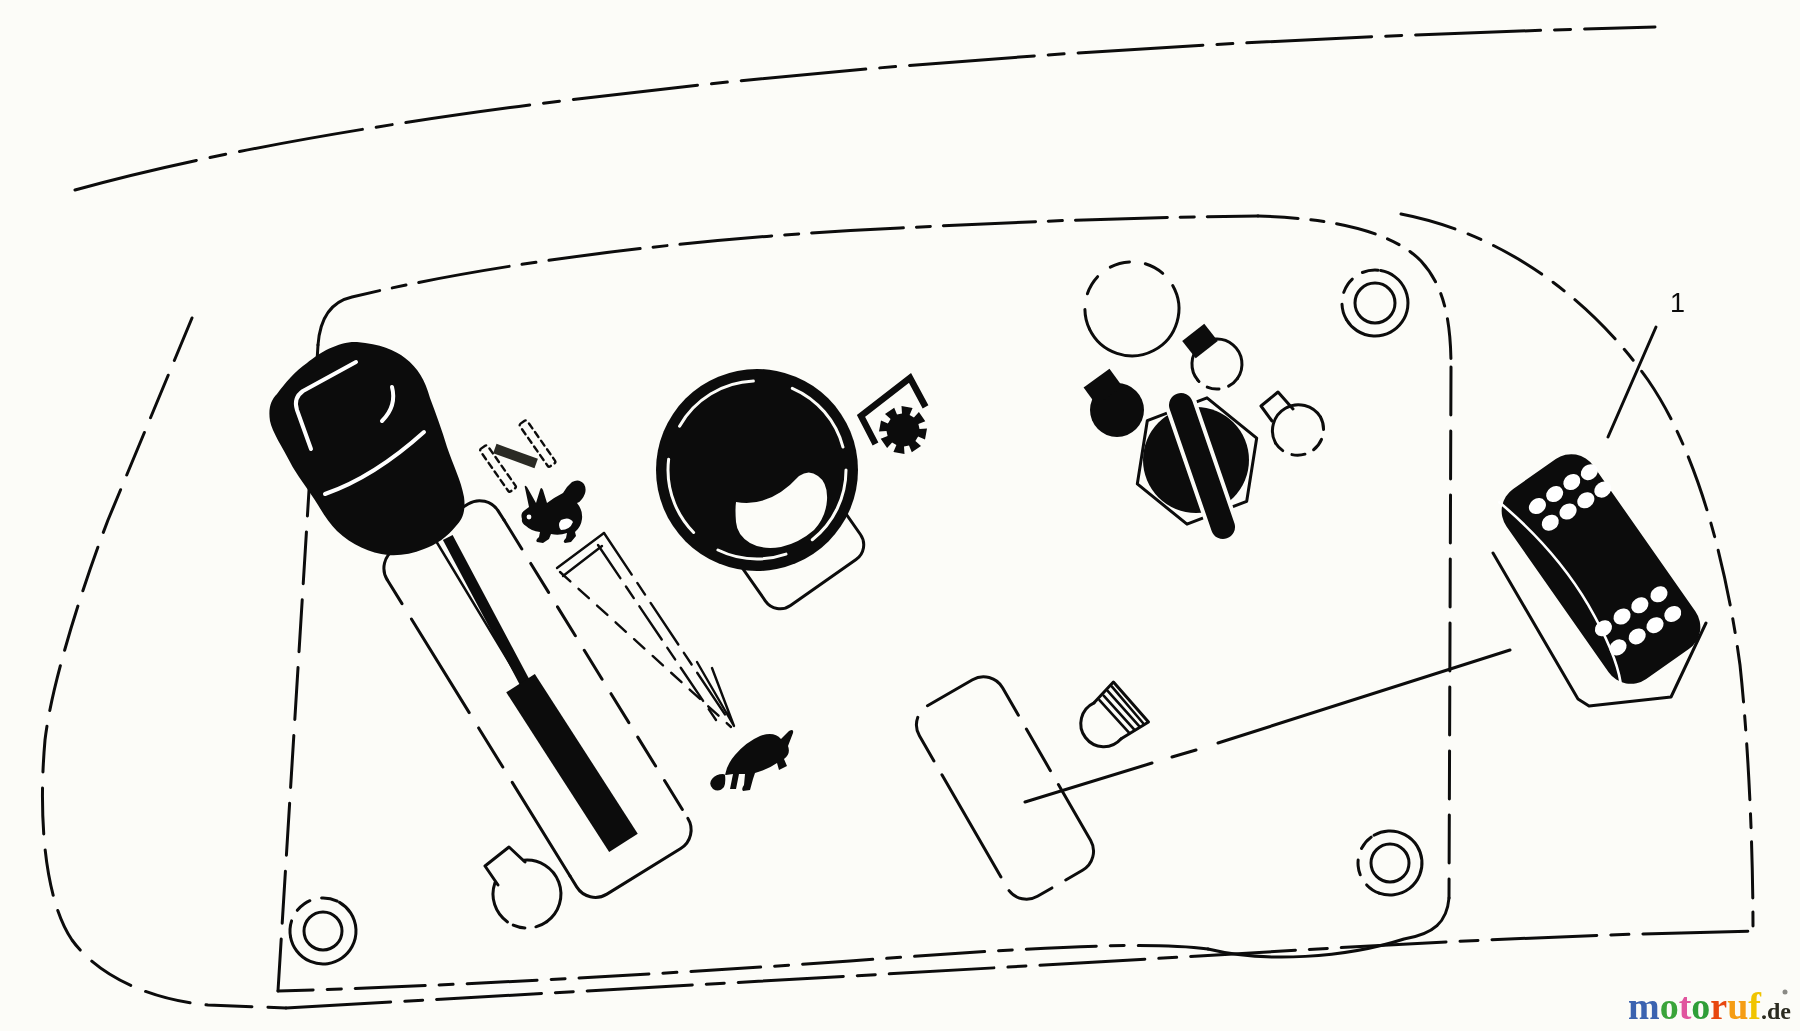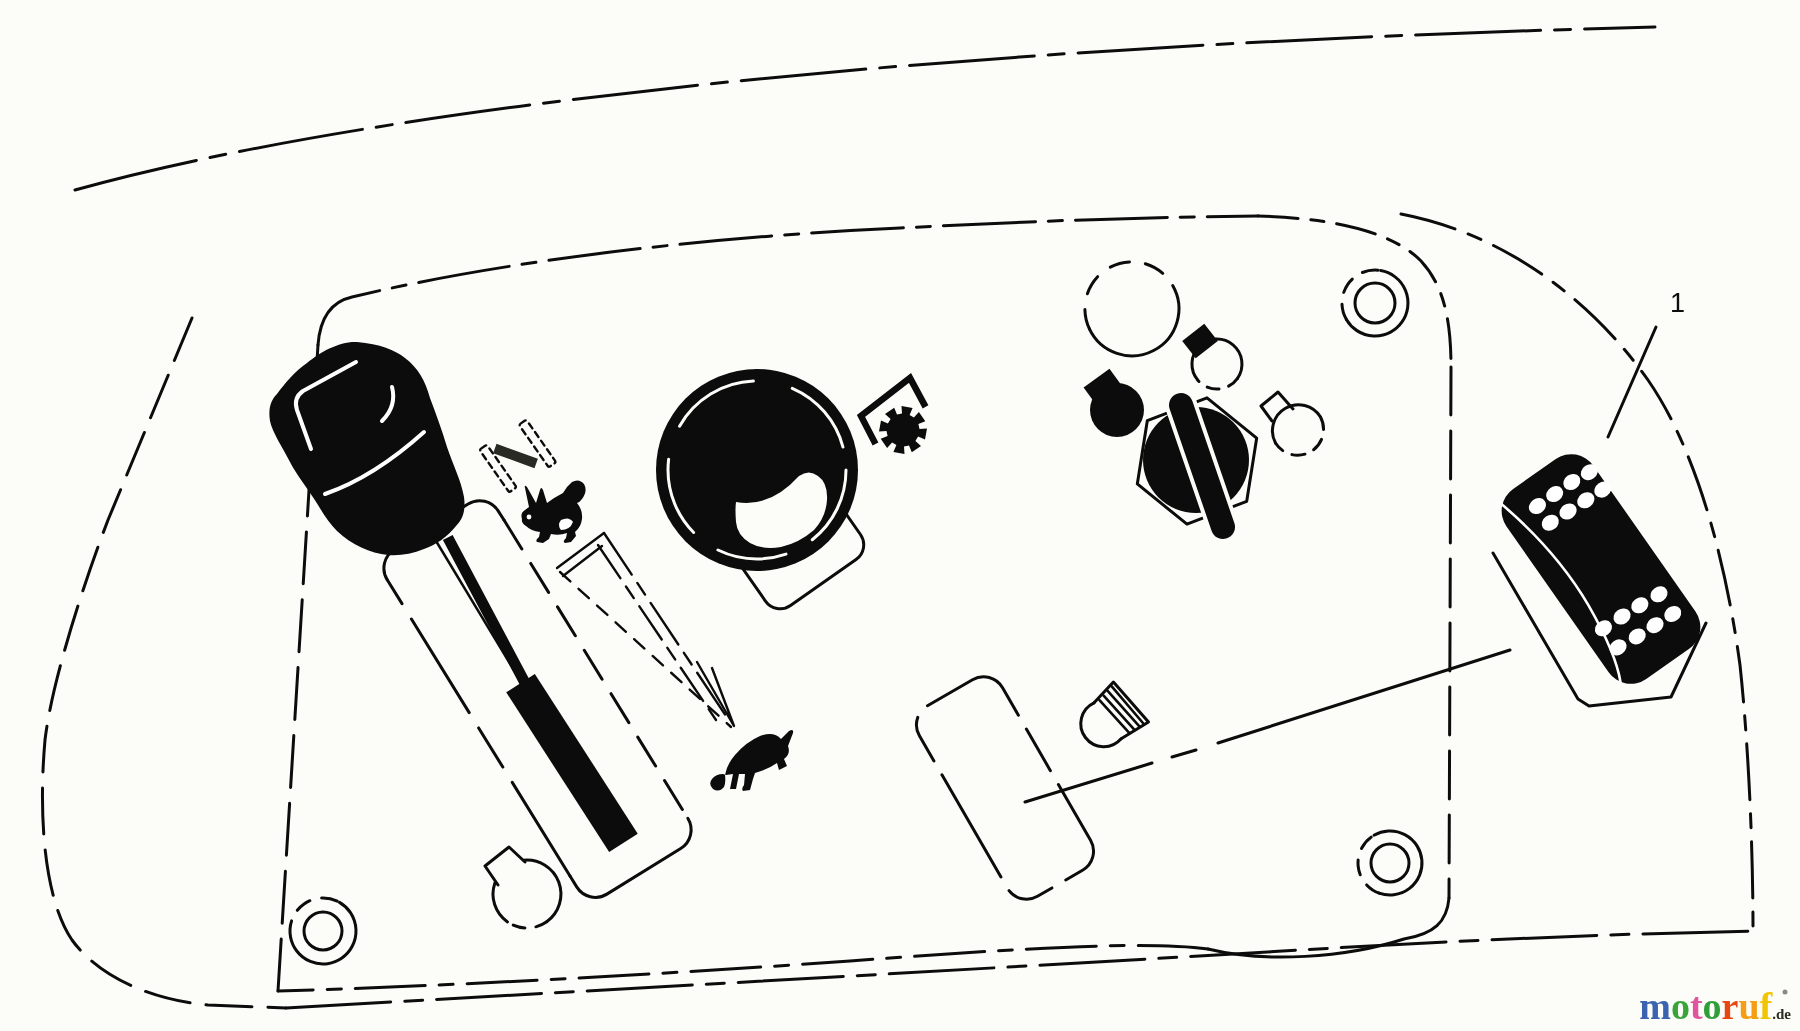--- a/index.html
+++ b/index.html
@@ -1,20 +1,20 @@
 <!DOCTYPE html>
 <html><head>
 <meta charset="utf-8">
 <style>
 html,body{margin:0;padding:0;background:#fcfcf8;}
 #page{position:relative;width:1800px;height:1031px;background:#fcfcf8;overflow:hidden;}
 svg{position:absolute;left:0;top:0;}
 .logo{position:absolute;right:9px;bottom:3px;font-family:"Liberation Serif",serif;font-weight:bold;font-size:38px;white-space:nowrap;}
 .logo span{letter-spacing:0px;}
-.lde{font-size:15px;color:#2b2b20;font-weight:bold;}
+.lde{font-size:24px;color:#2b2b20;font-weight:bold;}
 </style>
 </head>
 <body>
 <div id="page">
 <svg width="1800" height="1031" viewBox="0 0 1800 1031" fill="none" stroke-linecap="round" stroke-linejoin="round">
 
 <path d="M75 190 C 380 105 950 45 1655 27" stroke="#0c0c0c" stroke-width="3" stroke-dasharray="125 14 16 14"></path>
 
 <path d="M192 318 L108 520 C 85 580 52 680 45 740 C 38 820 45 900 72 940 C 98 976 150 1000 208 1005 L286 1008" stroke="#0c0c0c" stroke-width="3" stroke-dasharray="46 16"></path>
 

